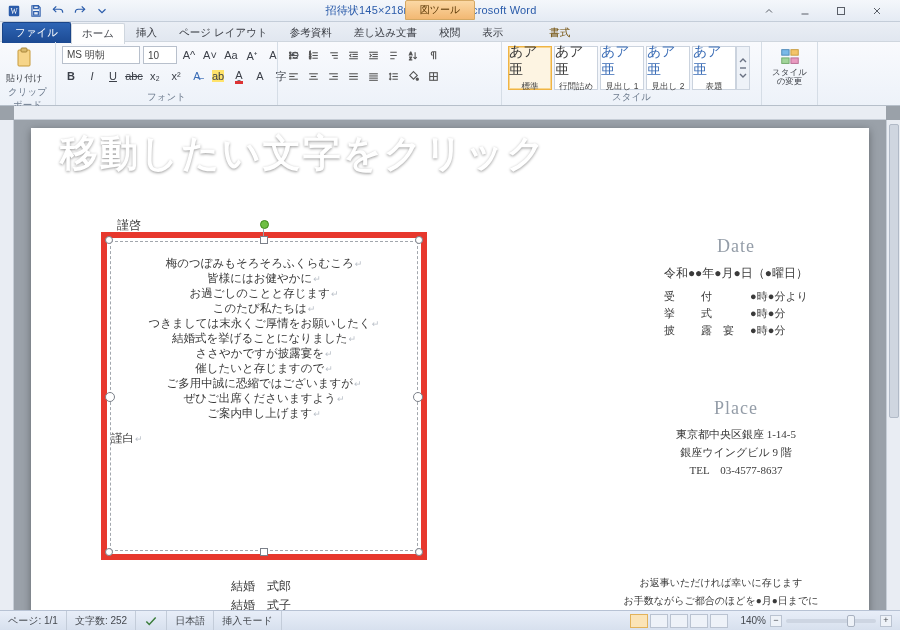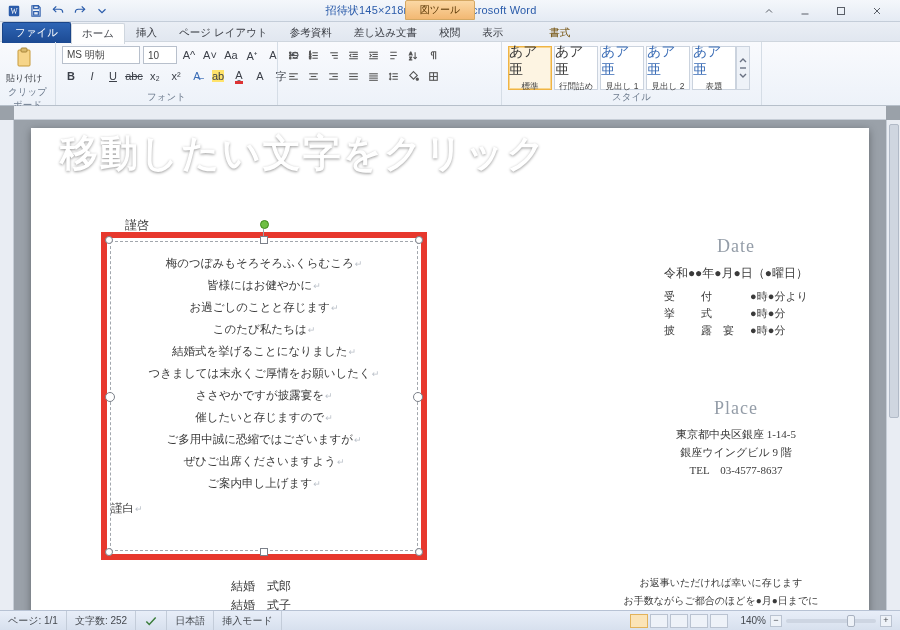--- a/index.html
+++ b/index.html
@@ -97,35 +97,35 @@
   .rulers-top{position:absolute;top:0;left:14px;right:14px;height:14px;background:#e9edf3;border-bottom:1px solid #c6cdd6;}
   .ruler-left{position:absolute;top:14px;left:0;bottom:0;width:14px;background:#e9edf3;border-right:1px solid #c6cdd6;}
   .vscroll{position:absolute;top:14px;right:0;bottom:0;width:14px;background:#e9edf3;border-left:1px solid #c6cdd6;}
   .vscroll .thumb{position:absolute;top:4px;left:2px;width:10px;height:60%;background:#cfd6e0;border:1px solid #b1bac7;border-radius:2px;}
   .paper{margin-top:22px;width:838px;height:560px;background:var(--paper);box-shadow:0 2px 8px rgba(0,0,0,.35);position:relative;font-family:var(--font-mincho);color:#3a3a3a;}
 
   
   .overlay-inst{position:absolute;top:22px;left:60px;right:40px;font-size:38px;font-weight:700;color:#fff;font-family:var(--font-ui);letter-spacing:2px;text-shadow:0 1px 3px rgba(0,0,0,.4);z-index:5;}
 
   
-  .paper .keigo{position:absolute;left:86px;top:89px;font-size:12px;margin-left:8px;}
+  .paper .keigo{position:absolute;left:86px;top:89px;font-size:12px;}
   .paper .keigo::after{content:"\2002";color:#c8ccd2;}
 
   .textbox-wrap{position:absolute;left:70px;top:104px;width:326px;height:328px;border:6px solid var(--sel-red);background:#fff;}
   .textbox-inner{position:absolute;inset:3px;border:1px dashed var(--txtbox-border);background:var(--txtbox-bg);}
   .textbox-inner::before,.textbox-inner::after{content:"";position:absolute;width:8px;height:8px;border:1px solid #7b8089;background:#fff;border-radius:50%;}
   .textbox-inner::before{left:-6px;top:calc(50% - 4px);} .textbox-inner::after{right:-6px;top:calc(50% - 4px);}
   .rot-handle{position:absolute;left:calc(50% - 4px);top:-22px;width:9px;height:9px;background:#6fbf44;border:1px solid #3e8a1b;border-radius:50%;}
   .rot-stem{position:absolute;left:calc(50% - 1px);top:-13px;width:1px;height:12px;background:#9aa0a8;}
   .corner{position:absolute;width:8px;height:8px;border:1px solid #7b8089;background:#fff;border-radius:50%;}
   .c-tl{left:-6px;top:-6px;} .c-tr{right:-6px;top:-6px;} .c-bl{left:-6px;bottom:-6px;} .c-br{right:-6px;bottom:-6px;}
   .mid{position:absolute;width:8px;height:8px;border:1px solid #7b8089;background:#fff;}
   .m-t{left:calc(50% - 4px);top:-6px;} .m-b{left:calc(50% - 4px);bottom:-6px;}
 
-  .textbox-inner .lines{padding:14px 12px 6px;display:flex;flex-direction:column;align-items:center;gap:7px;font-size:11.5px;}
+  .textbox-inner .lines{padding:14px 12px 6px;display:flex;flex-direction:column;align-items:center;gap:0;font-size:11.5px;}
   .textbox-inner .lines span::after{content:"\21B5";font-size:9px;color:#bcc2ca;margin-left:1px;}
   .textbox-inner .keihaku-in{align-self:flex-end;margin-right:10px;margin-top:4px;font-size:11.5px;}
   .textbox-inner .keihaku-in::after{content:"\21B5";font-size:9px;color:#bcc2ca;margin-left:1px;}
 
   
   .date-block{position:absolute;left:590px;top:108px;width:230px;text-align:center;font-size:12px;}
   .date-block .hd{font-family:serif;font-size:18px;color:#949da8;letter-spacing:1px;margin-bottom:8px;}
   .date-block .ln{margin:3px 0;text-align:center;}
   .date-block table{margin:6px auto 0;border-collapse:collapse;font-size:11px;}
   .date-block td{padding:1px 8px;text-align:left;white-space:nowrap;}
@@ -464,20 +464,34 @@
           <svg width="10" height="20" viewBox="0 0 10 20" stroke="#697183" stroke-width="1.4" fill="none">
             <polyline points="2,4 5,1 8,4"></polyline>
             <line x1="2" y1="10" x2="8" y2="10"></line>
             <polyline points="2,16 5,19 8,16"></polyline>
           </svg>
         </div>
     </div>
     <div class="grp-label">スタイル</div>
   </div>
 
+  <div class="grp g-change">
+    <div class="grp-body">
+      <div class="change-btn">
+        <svg viewBox="0 0 24 24">
+            <rect x="3" y="4" width="8" height="6" fill="#7ab9e8" stroke="#4a86b6"></rect>
+            <rect x="13" y="4" width="8" height="6" fill="#f4c46a" stroke="#c79a3a"></rect>
+            <rect x="3" y="13" width="8" height="6" fill="#a1d59a" stroke="#6fa768"></rect>
+            <rect x="13" y="13" width="8" height="6" fill="#e99ac0" stroke="#b76a91"></rect>
+          </svg>
+        <span>スタイルの変更</span>
+      </div>
+    </div>
+    <div class="grp-label"></div>
+  </div>
 
 </div>
 
 <div class="doc-zone">
   <div class="rulers-top"></div>
   <div class="ruler-left"></div>
   <div class="vscroll">
       <div class="thumb"></div>
     </div>
 
@@ -494,22 +508,22 @@
         <div class="corner c-tr"></div>
         <div class="corner c-bl"></div>
         <div class="corner c-br"></div>
         <div class="mid m-t"></div>
         <div class="mid m-b"></div>
         <div class="lines" id="body-lines">
             <span>梅のつぼみもそろそろふくらむころ</span>
             <span>皆様にはお健やかに</span>
             <span>お過ごしのことと存じます</span>
             <span>このたび私たちは</span>
+            <span>つきましては末永くご厚情をお願いしたく</span>
             <span>結婚式を挙げることになりました</span>
-            <span>つきましては末永くご厚情をお願いしたく</span>
             <span>ささやかですが披露宴を</span>
             <span>催したいと存じますので</span>
             <span>ご多用中誠に恐縮ではございますが</span>
             <span>ぜひご出席くださいますよう</span>
             <span>ご案内申し上げます</span>
           </div>
         <div class="keihaku-in">謹白</div>
       </div>
     </div>
 

